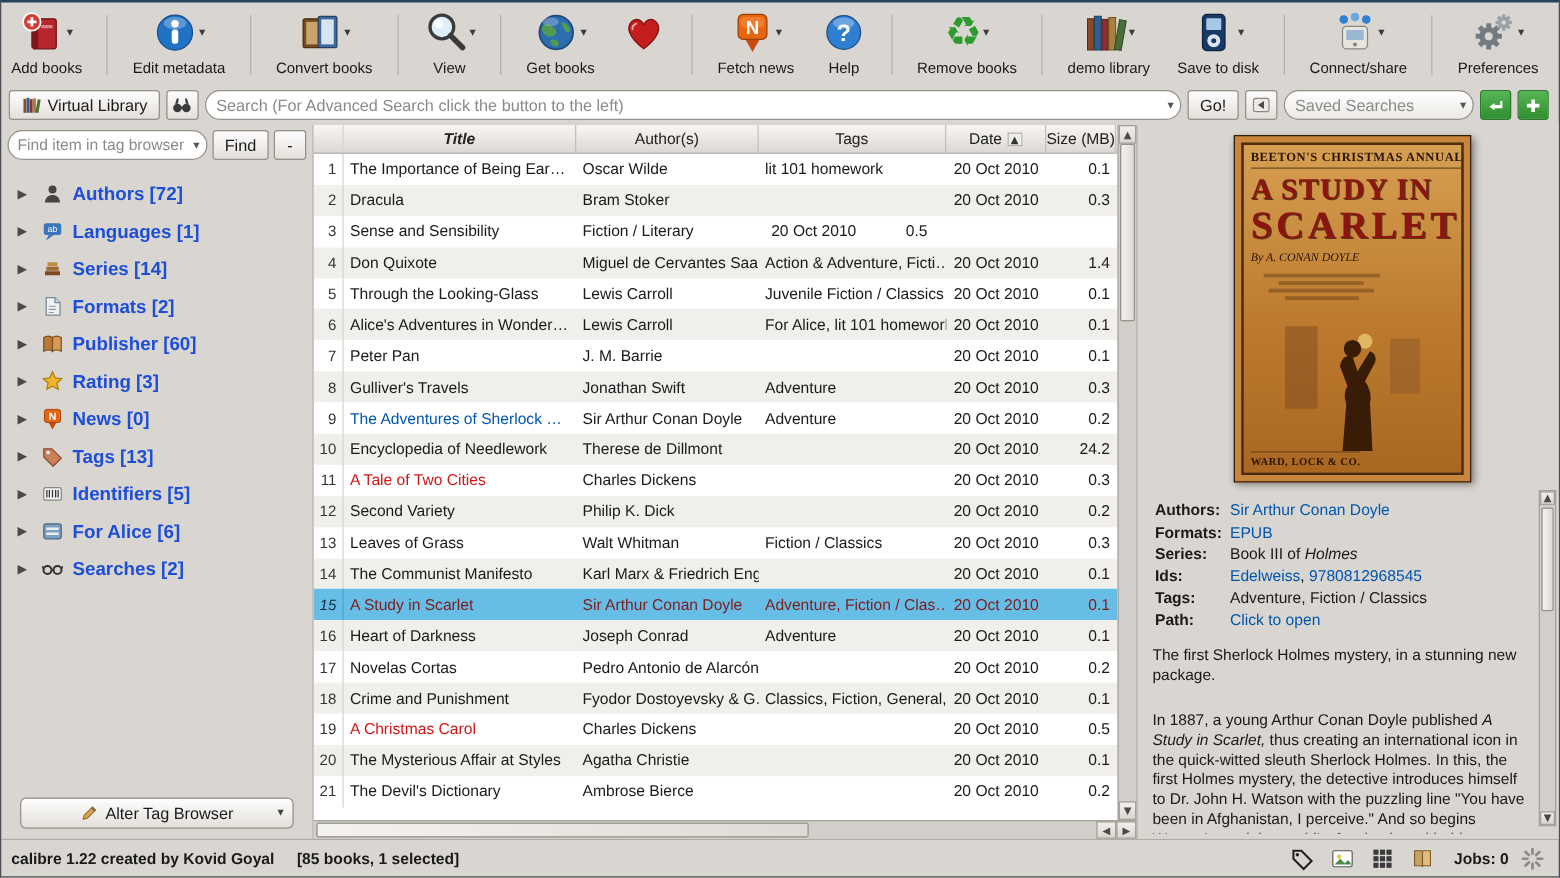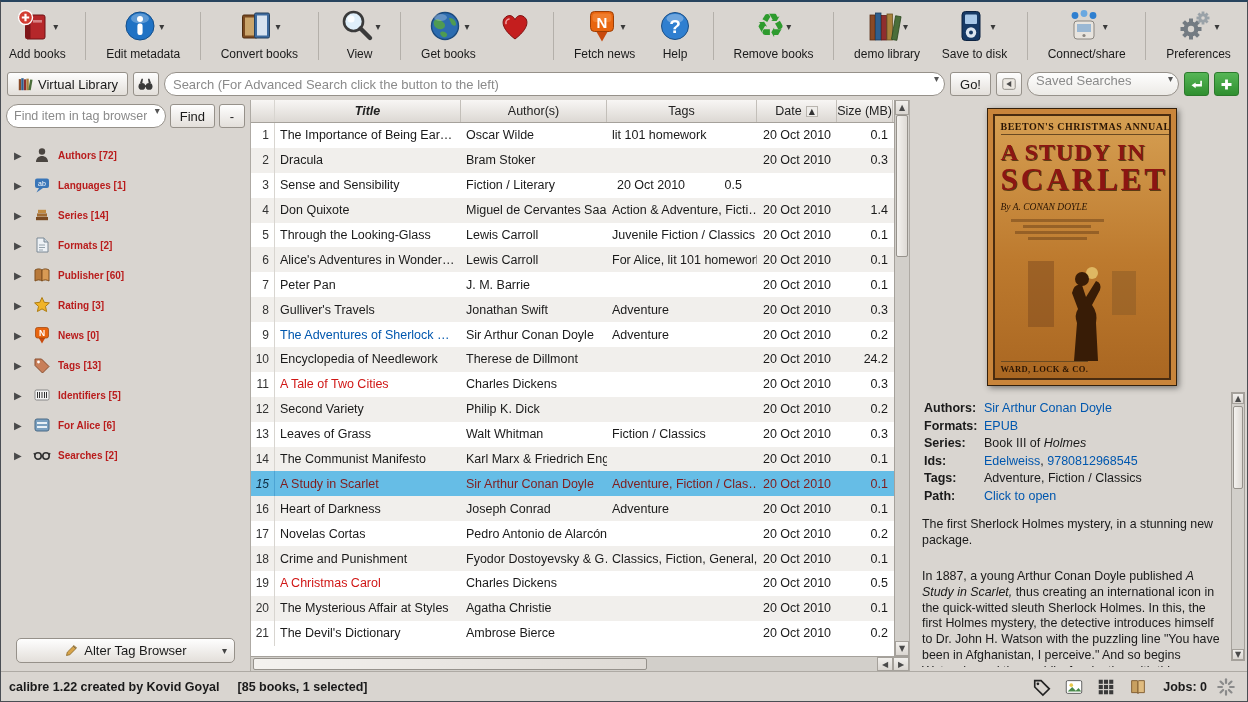--- a/index.html
+++ b/index.html
@@ -21,21 +21,21 @@
 .tb-dd{font-family:"DejaVu Sans",sans-serif;font-size:10px;color:#3a3a3a;margin-left:1px;align-self:center}
 .tb-label{font-size:12px;white-space:nowrap;padding-top:1px}
 .tb-sep{width:1px;background:#b4b0aa;margin:8px 2px;flex:none}
 .icn-recycle{font-family:"DejaVu Sans",sans-serif;font-size:33px;line-height:38px;color:#2e9b2e;font-weight:bold}
 
 
 #search-row{height:32px;display:flex;align-items:center;gap:5px;padding:0 8px 0 6px;flex:none}
 .btn{background:linear-gradient(#fefefe,#e3dfda);border:1px solid #96918a;border-radius:3px;height:24px;
   display:inline-flex;align-items:center;gap:5px;padding:0 9px;font-size:13px;cursor:pointer;white-space:nowrap}
 .btn.small{padding:0 4px;width:26px;justify-content:center}
-.combo{position:relative;background:#fff;border:1px solid #96918a;border-radius:12px;height:24px;display:flex;}
+.combo{position:relative;background:#fff;border:1px solid #96918a;border-radius:12px;height:24px;display:flex;align-items:center}
 .combo .arrowglyph{position:absolute;right:5px;font-size:10px;color:#555}
 #search-box{flex:1}
 #search-input{width:100%;height:22px;border:0;outline:0;background:transparent;padding:0 20px 0 8px;font-size:13px;font-family:"Liberation Sans",sans-serif;color:#333}
 #search-input::placeholder{color:#8a8a8a}
 #saved-searches{width:152px;padding:0 20px 0 8px;color:#8a8a8a;cursor:pointer;background:linear-gradient(#fefefe,#eceae6)}
 .green-btn{width:25px;height:24px;border:1px solid #2b7a2b;border-radius:3px;background:linear-gradient(#56b656,#2f8f2f);
   display:inline-flex;align-items:center;justify-content:center;cursor:pointer}
 
 
 #main{flex:1;display:flex;min-height:0}
@@ -43,21 +43,21 @@
 
 #sidebar{width:250px;flex:none;display:flex;flex-direction:column;border-right:1px solid #aeaaa4;padding:3px 3px 6px 3px}
 #find-row{display:flex;gap:4px;padding:1px 2px 4px 2px}
 #find-combo{flex:1}
 #find-input{width:100%;height:22px;border:0;outline:0;background:transparent;padding:0 18px 0 7px;font-size:12.5px;font-family:"Liberation Sans",sans-serif}
 #find-input::placeholder{color:#8a8a8a}
 #tagtree{flex:1;overflow:hidden;padding-top:8px}
 .tree-item{display:flex;align-items:center;height:30px;padding-left:10px;gap:7px;cursor:pointer}
 .expander{font-family:"DejaVu Sans",sans-serif;font-size:10px;color:#4a4a4a;width:12px;flex:none}
 .tree-icn svg{width:18px;height:18px}
-.tree-label{font-weight:bold;font-size:10px;color:#b91c1c}
+.tree-label{font-weight:bold;font-size:15px;color:#1d4ed8}
 #alter-btn{margin:4px 12px 2px 12px;height:25px;border-radius:5px;justify-content:center;position:relative}
 #alter-btn .arrowglyph{position:absolute;right:7px;font-size:10px;color:#444}
 
 
 #center{flex:1;display:flex;flex-direction:column;min-width:0;background:#fff}
 #center-main{flex:1;display:flex;min-height:0}
 #cols{flex:1;display:flex;flex-direction:column;min-width:0}
 #thead{display:flex;height:23px;flex:none;background:linear-gradient(#f8f6f4,#dcd8d3);border-bottom:1px solid #a5a19b;font-size:12.5px;color:#222}
 .th{display:flex;align-items:center;justify-content:center;border-right:1px solid #c3bfb9;gap:4px;overflow:hidden;white-space:nowrap}
 .th-title{font-weight:bold;font-style:italic}

